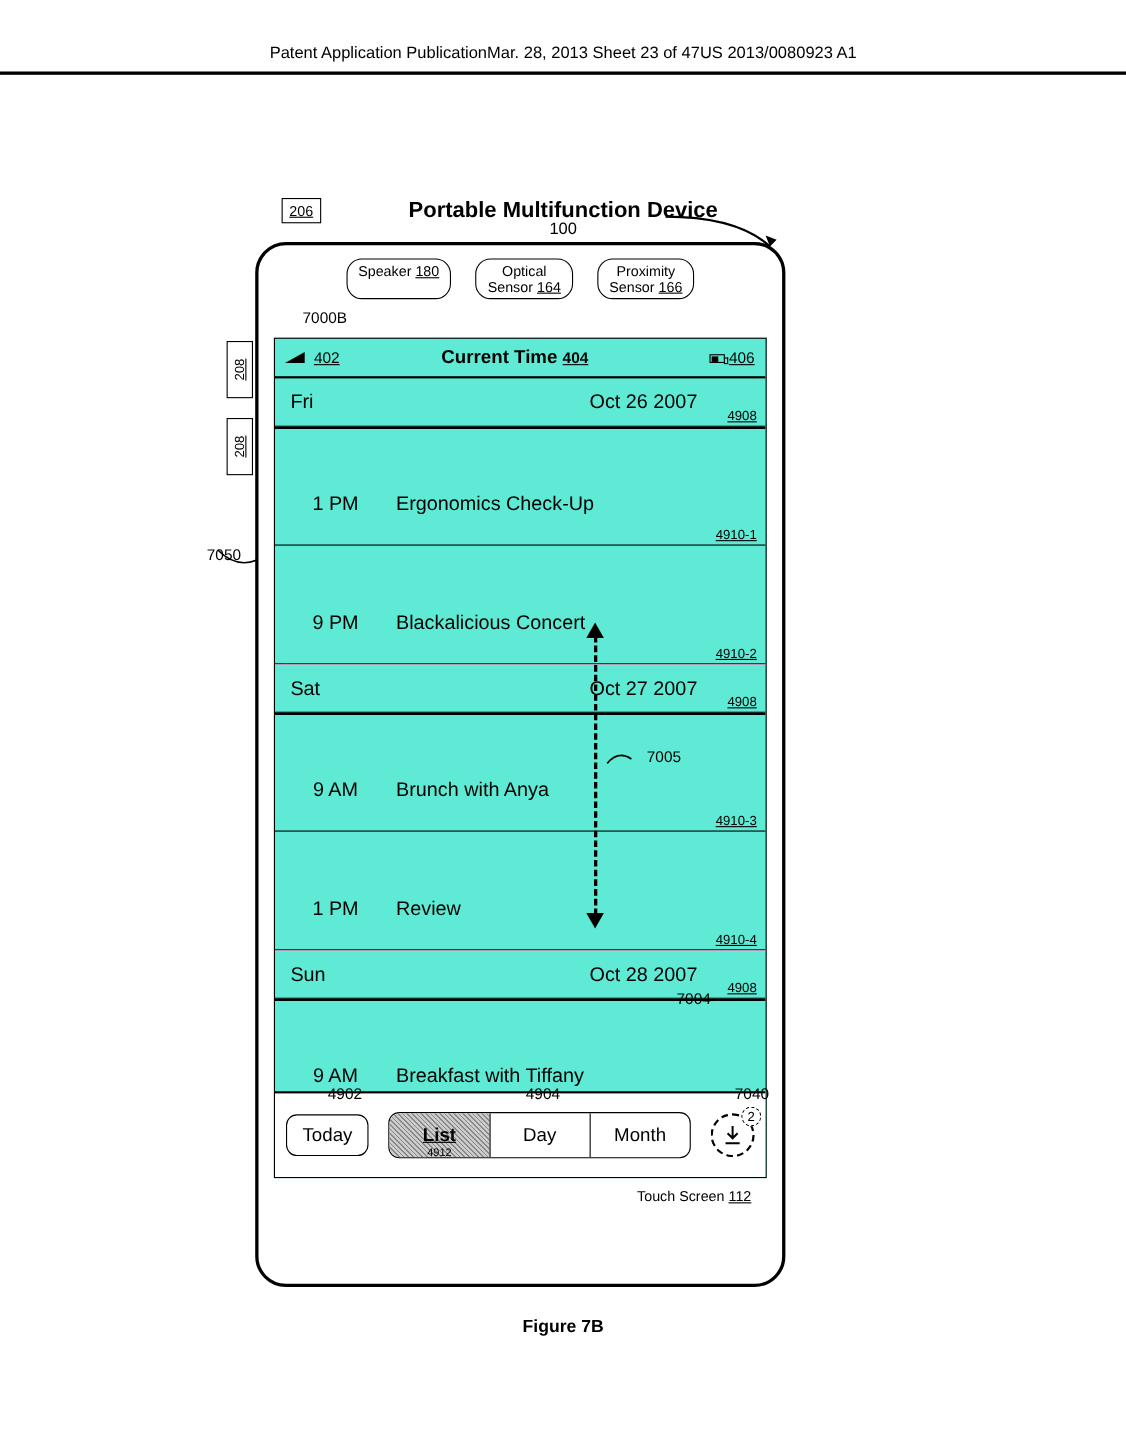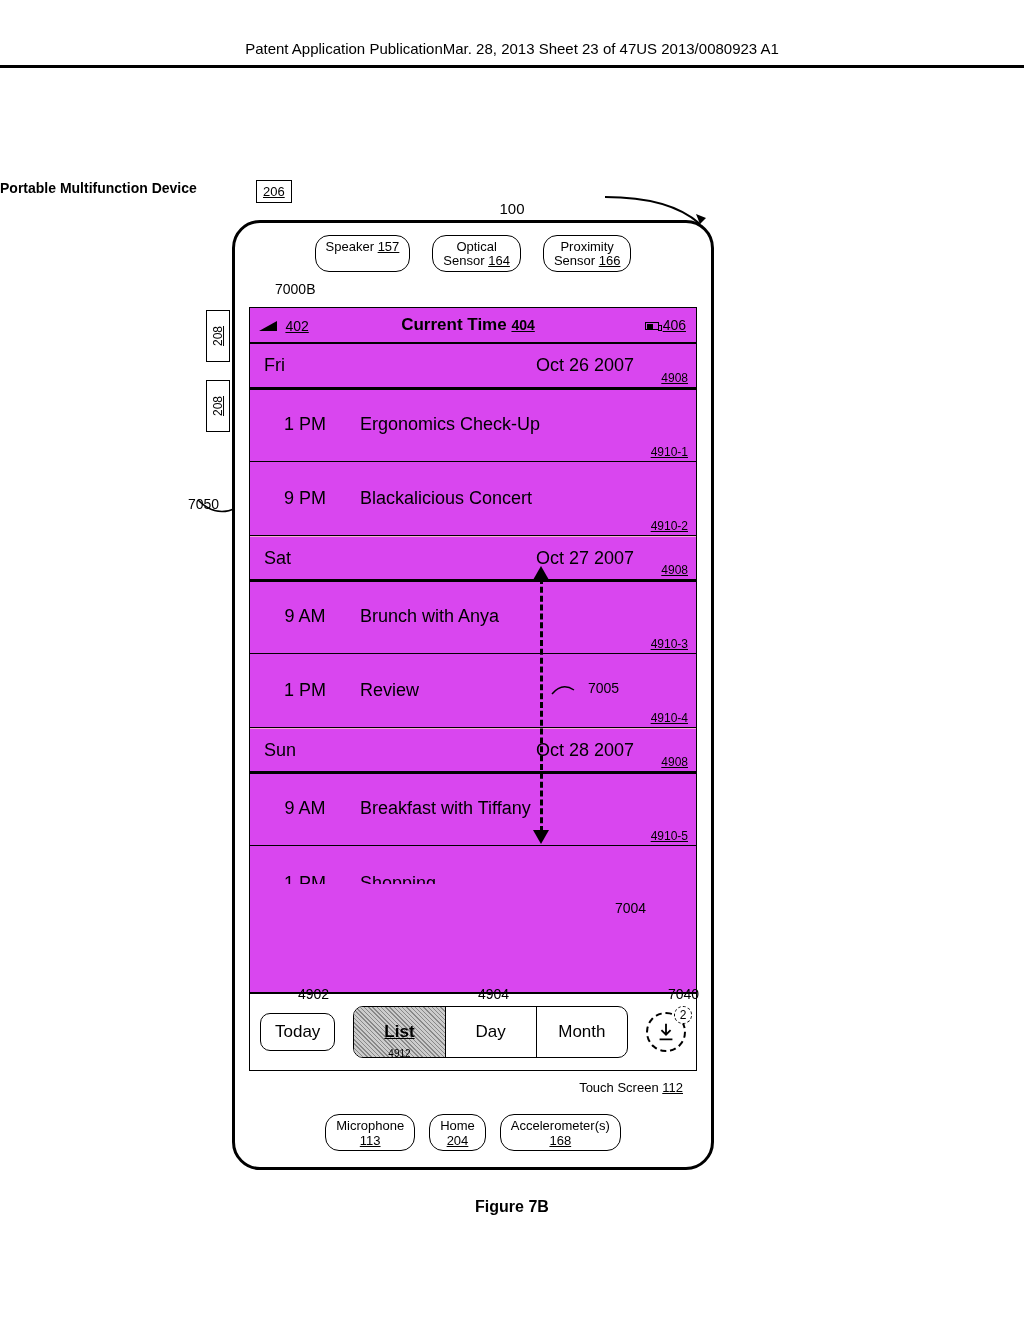--- a/index.html
+++ b/index.html
@@ -25,23 +25,23 @@
   .figure-area {
     position: absolute;
     top: 120px;
     left: 0; right: 0;
     height: 1140px;
   }
   .device-title {
     position: absolute;
     top: 60px;
     left: 0; right: 0;
-    text-align: left;
+    text-align: center;
     font-weight: bold;
-    font-size: 14px;
+    font-size: 20px;
   }
   .device-num {
     position: absolute;
     top: 80px;
     left: 0; right: 0;
     text-align: center;
     font-size: 15px;
   }
   
   .device {
@@ -79,21 +79,21 @@
     font-size: 14px;
   }
   
   .screen {
     position: absolute;
     left: 14px;
     right: 14px;
     top: 84px;
     bottom: 96px;
     border: 1.5px solid #000;
-    background: #d946ef;
+    background: #5eead4;
     overflow: hidden;
   }
   .statusbar {
     height: 36px;
     border-bottom: 2px solid #000;
     display: flex;
     align-items: center;
     font-size: 17px;
     position: relative;
   }
@@ -142,20 +142,21 @@
   .day-header .date { flex: 1; text-align: right; padding-right: 48px; }
   .day-header .ref { position:absolute; right:8px; bottom:2px; font-size:12px; text-decoration:underline;}
 
   .event-row {
     height: 74px;
     border-bottom: 1px solid #000;
     display: flex;
     align-items: center;
     font-size: 18px;
     position: relative;
+    margin-top: 34px;
   }
   .event-row .time { width: 110px; text-align:center; }
   .event-row .title { flex: 1; }
   .event-row .ref { position:absolute; right:8px; bottom:2px; font-size:12px; text-decoration:underline;text-align:center; }
 
   .event-row.cut { height: 38px; border-bottom:none; overflow:hidden; align-items:flex-end; padding-bottom:0;}
   .event-row.cut .time, .event-row.cut .title { transform: translateY(10px); }
 
   
   .toolbar {
@@ -174,21 +175,21 @@
     border: 1.5px solid #000;
     border-radius: 10px;
     padding: 8px 14px;
   }
   .seg {
     flex: 1;
     display: flex;
     border: 1.5px solid #000;
     border-radius: 10px;
     overflow: hidden;
-    height: 52px;
+    height: 42px;
     align-items: stretch;
   }
   .seg > div {
     flex:1; display:flex; align-items:center; justify-content:center;
     border-right: 1px solid #000;
     position: relative;
   }
   .seg > div:last-child { border-right:none;}
   .seg .active { background: repeating-linear-gradient(45deg,#888 0,#888 1px,#ccc 1px,#ccc 3px); }
   .seg .active .lab { font-weight:bold; text-decoration:underline;}
@@ -307,21 +308,21 @@
   <div class="lead-7050">
     <svg viewBox="0 0 42 30">
         <path d="M2 10 Q 20 28 40 18" fill="none" stroke="#000" stroke-width="1.5"></path>
       </svg>
   </div>
 
   <div class="device">
 
     <div class="sensor-row">
       <div class="sensor">
-        <span>Speaker</span> <span class="num">157</span>
+        <span>Speaker</span> <span class="num">180</span>
       </div>
       <div class="sensor">
         <span>Optical</span><br>
         <span>Sensor</span> <span class="num">164</span>
       </div>
       <div class="sensor">
         <span>Proximity</span><br>
         <span>Sensor</span> <span class="num">166</span>
       </div>
     </div>
@@ -410,31 +411,20 @@
             </svg>
           <div class="badge">2</div>
         </div>
       </div>
     </div>
 
     <div class="touchscreen-label">
       <span>Touch Screen</span> <span class="num">112</span>
     </div>
 
-    <div class="bottom-sensors">
-      <div class="sensor">
-        <span>Microphone</span><br><span class="num">113</span>
-      </div>
-      <div class="sensor">
-        <span>Home</span><br><span class="num">204</span>
-      </div>
-      <div class="sensor">
-        <span>Accelerometer(s)</span><br><span class="num">168</span>
-      </div>
-    </div>
   </div>
 
   <div class="gesture">
     <div class="arrow-up"></div>
     <div class="line"></div>
     <div class="arrow-down"></div>
   </div>
   <div class="lead-7005">
     <svg viewBox="0 0 40 20">
         <path d="M2 14 Q 12 2 24 10" fill="none" stroke="#000" stroke-width="1.5"></path>

